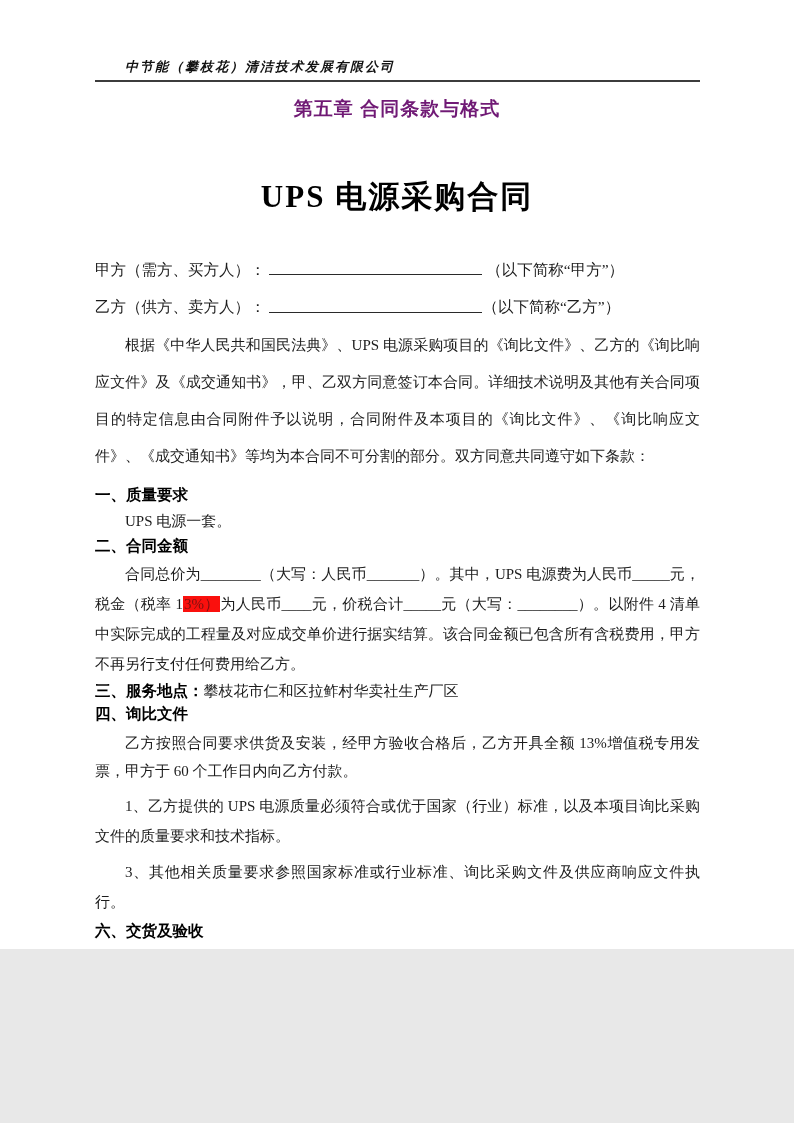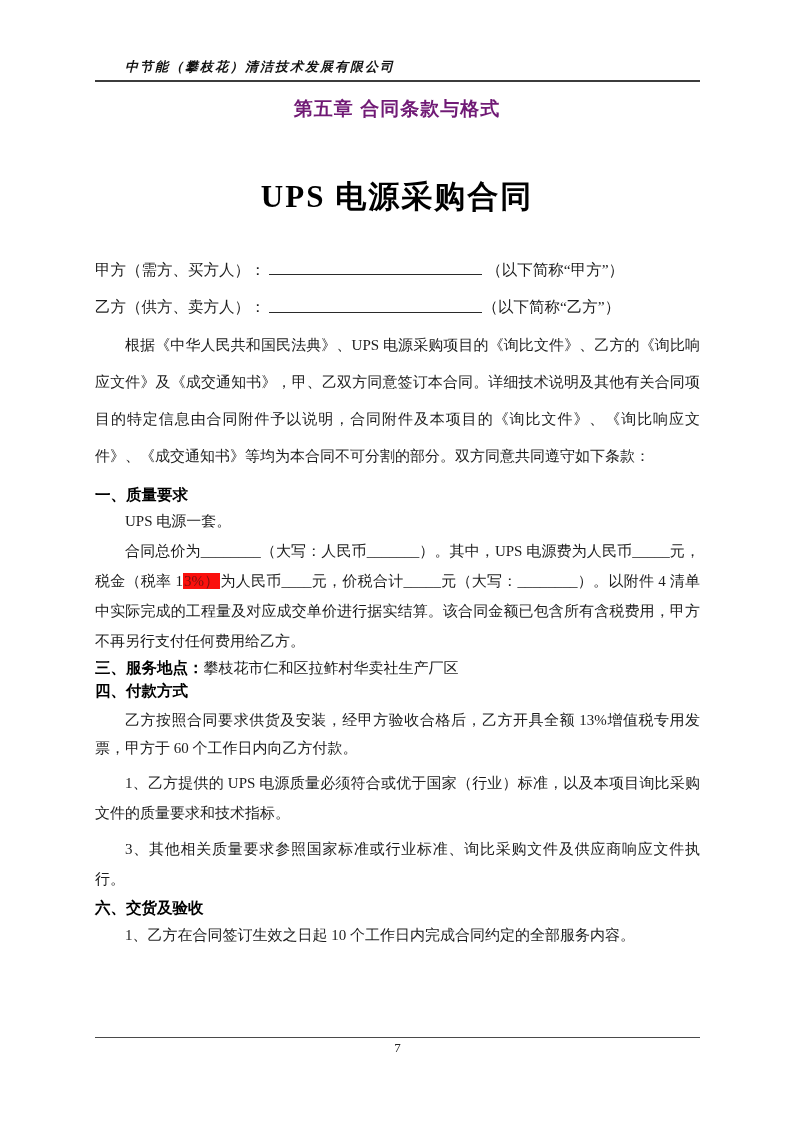--- a/index.html
+++ b/index.html
@@ -1,17 +1,17 @@
 <!DOCTYPE html>
 <html><head>
 <meta charset="utf-8">
 <style>
   html,body { margin:0; padding:0; background:#e8e8e8; }
   .page {
-    position:relative; width:794px; height:1123px; margin:0 auto;
+    position:relative; width:794px; height:949px; margin:0 auto;
     background:#ffffff; overflow:hidden; color:#1c1c1c;
     font-family:"Liberation Serif","DejaVu Serif",serif;
   }
   
   .doc-header {
     margin:57px 94px 0 95px;
     border-bottom:2px solid #3c3c3c;
     padding-bottom:4px;
   }
   .company {
@@ -89,25 +89,26 @@
     <div class="party-line">
       <span>乙方（供方、卖方人）：</span>
       <span class="blank-party"></span><span>（以下简称“乙方”）</span>
     </div>
 
     <p class="intro">根据《中华人民共和国民法典》、UPS 电源采购项目的《询比文件》、乙方的《询比响应文件》及《成交通知书》，甲、乙双方同意签订本合同。详细技术说明及其他有关合同项目的特定信息由合同附件予以说明，合同附件及本项目的《询比文件》、《询比响应文件》、《成交通知书》等均为本合同不可分割的部分。双方同意共同遵守如下条款：</p>
 
     <p class="sec-heading">一、质量要求</p>
     <p class="body-para single">UPS 电源一套。</p>
 
+    <p class="sec-heading tight">二、合同金额</p>
     <p class="body-para"><span>合同总价为________（大写：人民币_______）。其中，UPS 电源费为人民币_____元，税金（税率 1</span><span class="highlight" style="background: rgb(250, 16, 13); color: rgb(124, 18, 16);">3%）</span><span>为人民币____元，价税合计_____元（大写：________）。以附件 4 清单中实际完成的工程量及对应成交单价进行据实结算。该合同金额已包含所有含税费用，甲方不再另行支付任何费用给乙方。</span></p>
 
     <p class="sec-heading tight"><span>三、服务地点：</span><span class="inline-normal">攀枝花市仁和区拉鲊村华卖社生产厂区</span></p>
 
-    <p class="sec-heading tight">四、付款方式</p>
+    <p class="sec-heading tight">四、询比文件</p>
     <p class="body-para pay">乙方按照合同要求供货及安装，经甲方验收合格后，乙方开具全额 13%增值税专用发票，甲方于 60 个工作日内向乙方付款。</p>
 
     <p class="body-para q">1、乙方提供的 UPS 电源质量必须符合或优于国家（行业）标准，以及本项目询比采购文件的质量要求和技术指标。</p>
     <p class="body-para q">3、其他相关质量要求参照国家标准或行业标准、询比采购文件及供应商响应文件执行。</p>
 
     <p class="sec-heading roomy">六、交货及验收</p>
     <p class="body-para last">1、乙方在合同签订生效之日起 10 个工作日内完成合同约定的全部服务内容。</p>
 
   </div>
 

